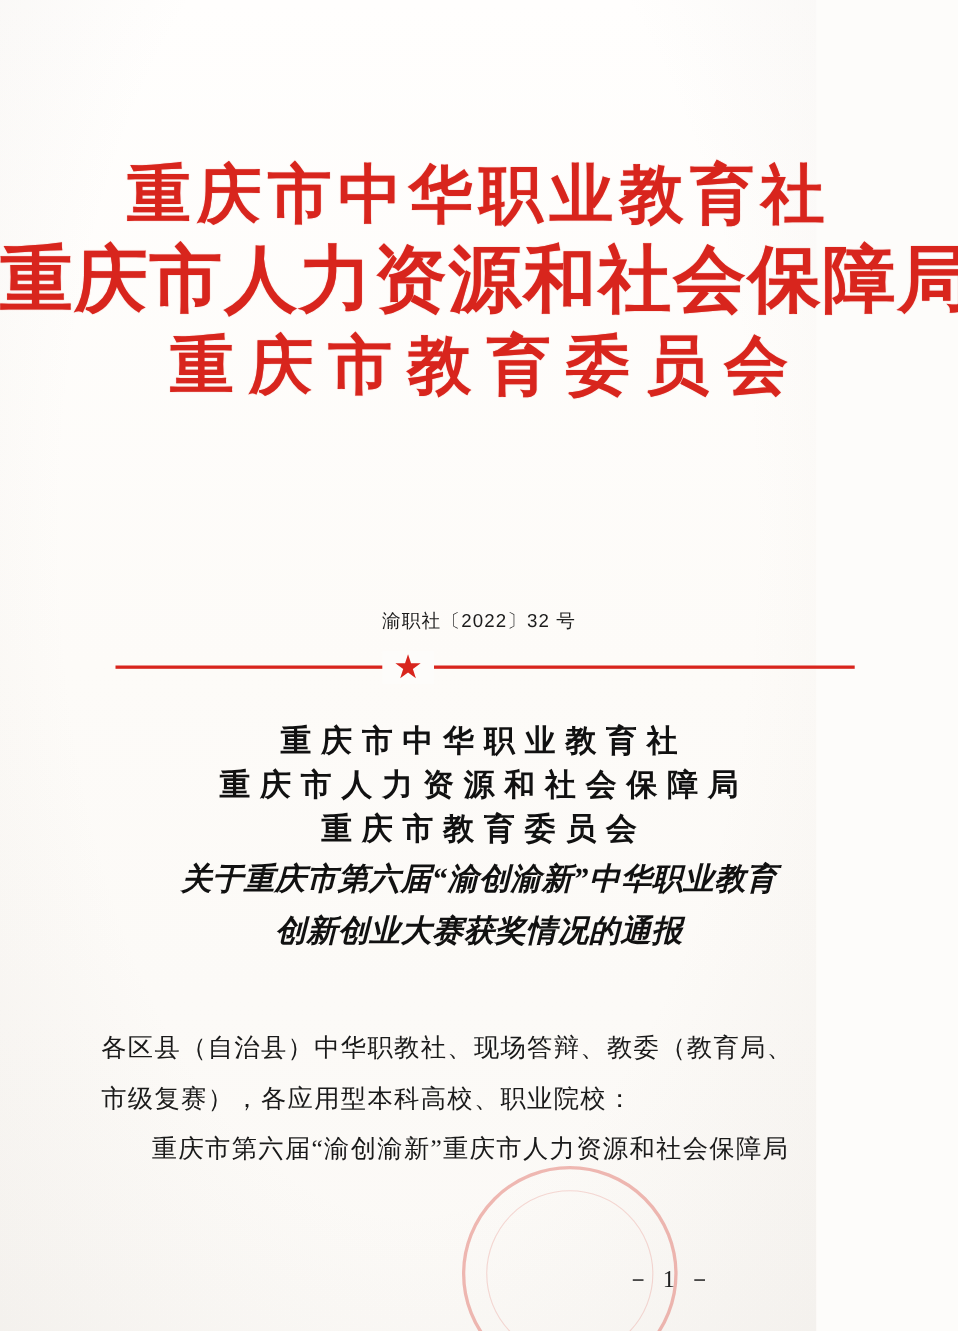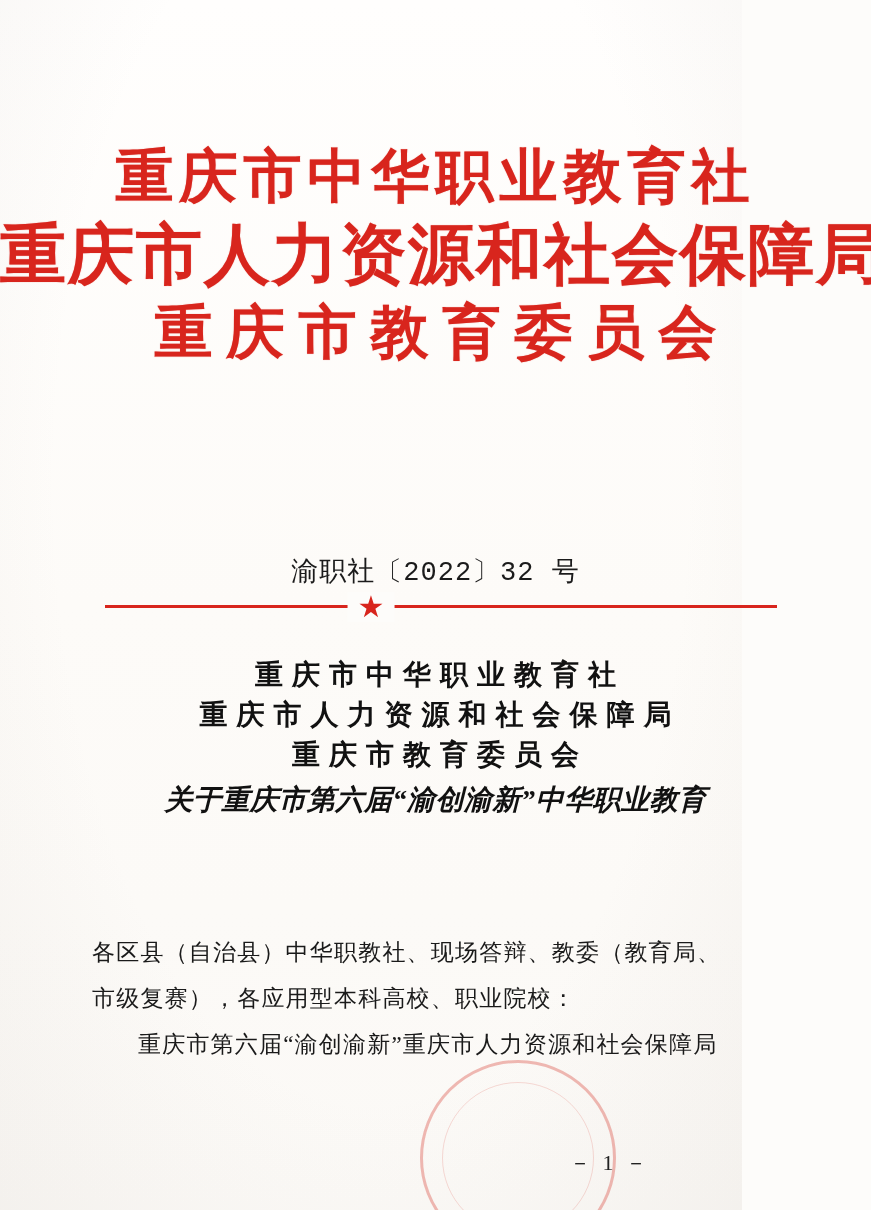--- a/index.html
+++ b/index.html
@@ -65,24 +65,24 @@
     letter-spacing: 14px;
     padding-left: 14px;
   }
 
   .docnum {
     position: absolute;
     top: 553px;
     left: 0;
     width: 871px;
     text-align: center;
-    font-size: 27px;
+    font-size: 17px;
     color: #1b1b1b;
     letter-spacing: 1px;
-    font-family: Liberation Mono, monospace;
+    font-family: Liberation Sans, sans-serif;
   }
 
   .redrule {
     position: absolute;
     top: 605px;
     left: 105px;
     width: 672px;
     height: 3px;
     background: #d8251d;
   }
@@ -190,20 +190,21 @@
   <div class="docnum">渝职社〔2022〕32 号</div>
 
   <div class="redrule"></div>
   <div class="redstar">★</div>
 
   <div class="title-block">
     <div class="title-org">重庆市中华职业教育社</div>
     <div class="title-org">重庆市人力资源和社会保障局</div>
     <div class="title-org">重庆市教育委员会</div>
     <div class="title-main">关于重庆市第六届“渝创渝新”中华职业教育</div>
+    <div class="title-main">创新创业大赛获奖情况的通报</div>
   </div>
 
   <div class="body-text">
     <p>各区县（自治县）中华职教社、现场答辩、教委（教育局、</p>
     <p>市级复赛），各应用型本科高校、职业院校：</p>
     <p class="indent">重庆市第六届“渝创渝新”重庆市人力资源和社会保障局</p>
   </div>
 
   <div class="seal"></div>
 

